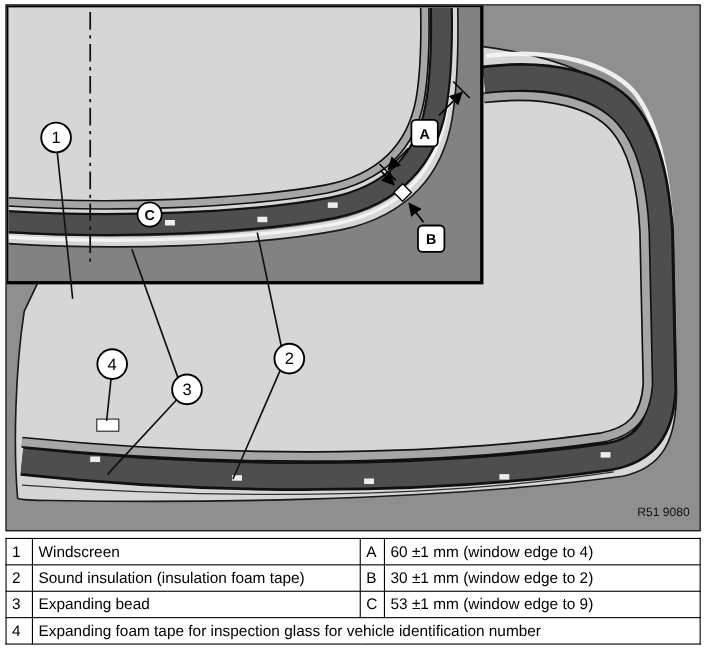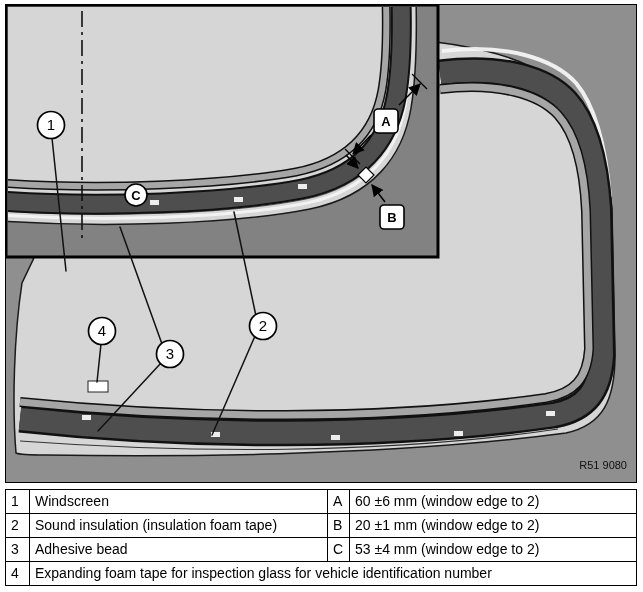--- a/index.html
+++ b/index.html
@@ -149,33 +149,33 @@
         <col class="col-num">
           <col class="col-name">
           <col class="col-letter">
           <col>
       </colgroup>
       <tbody>
         <tr>
           <td>1</td>
           <td>Windscreen</td>
           <td>A</td>
-          <td>60 ±6 mm (window edge to 2)</td>
+          <td>60 ±1 mm (window edge to 4)</td>
         </tr>
         <tr>
           <td>2</td>
           <td>Sound insulation (insulation foam tape)</td>
           <td>B</td>
-          <td>20 ±1 mm (window edge to 2)</td>
+          <td>30 ±1 mm (window edge to 2)</td>
         </tr>
         <tr>
           <td>3</td>
-          <td>Adhesive bead</td>
+          <td>Expanding bead</td>
           <td>C</td>
-          <td>53 ±4 mm (window edge to 2)</td>
+          <td>53 ±1 mm (window edge to 9)</td>
         </tr>
         <tr>
           <td>4</td>
           <td colspan="3">Expanding foam tape for inspection glass for vehicle identification number</td>
         </tr>
       </tbody>
     </table>
   </div>
 
 </div>

